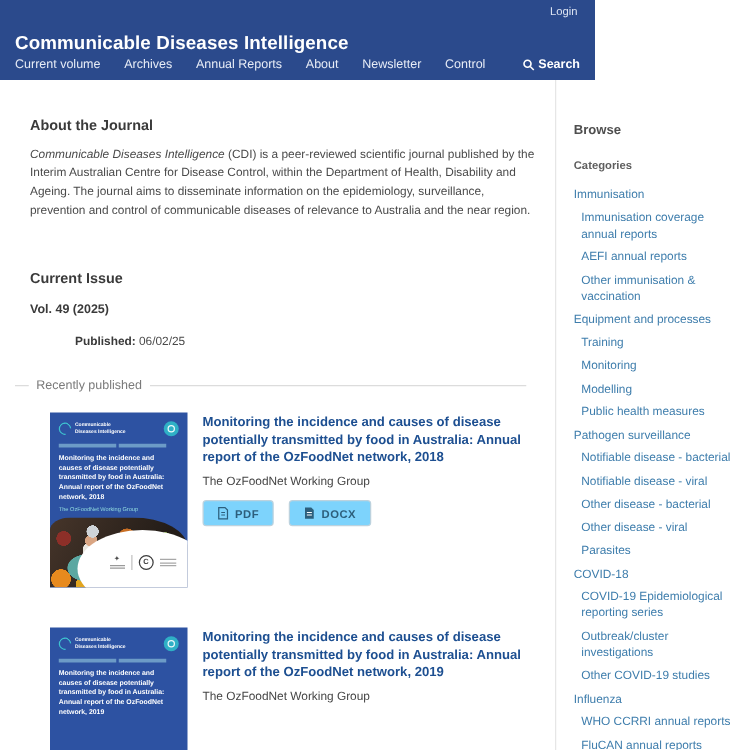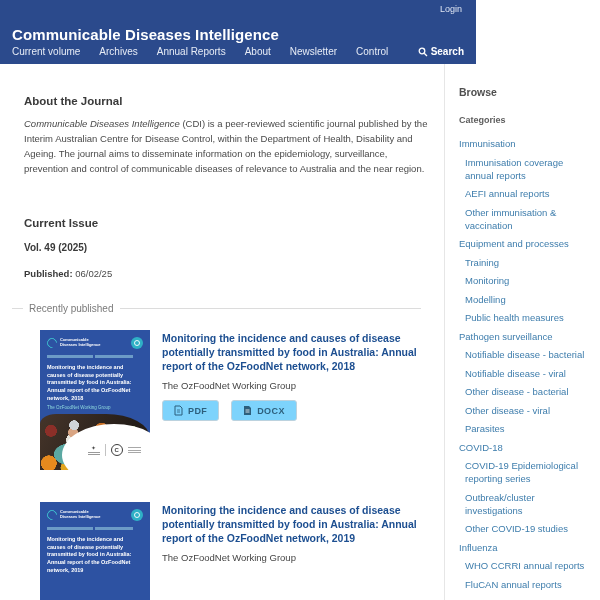--- a/index.html
+++ b/index.html
@@ -38,21 +38,21 @@
     border-left:1px solid #e6e6e6;box-sizing:border-box;
     padding:0 8px 0 14px;
   }
   
   .content-inner{padding:0 14px 0 24px;}
   .about-heading{margin-top:31px;font-size:11.5px;font-weight:700;color:#3a3a3a;}
   .about-text{margin-top:9px;font-size:9.5px;line-height:15px;color:#4a4a4a;max-width:406px;}
   .about-text .ital{font-style:italic;}
   .issue-heading{margin-top:41px;font-size:11.5px;font-weight:700;color:#3a3a3a;}
   .issue-vol{margin-top:13px;font-size:10px;font-weight:700;color:#3a3a3a;}
-  .issue-pub{margin-top:15px;font-size:9.5px;color:#4a4a4a;}
+  .issue-pub{margin-top:15px;font-size:9.5px;color:#4a4a4a;margin-left:36px;}
   .issue-pub b{font-weight:700;color:#3a3a3a;}
   
   .recent-divider{
     margin:24px 9px 0 -12px;display:flex;align-items:center;
     font-size:10px;color:#7a7a7a;
   }
   .recent-divider::before{content:"";width:11px;height:1px;background:#dcdcdc;margin-right:6px;}
   .recent-divider::after{content:"";flex:1;height:1px;background:#dcdcdc;margin-left:6px;}
   .article-row{display:flex;gap:12px;margin-top:16px;padding-left:16px;}
   .article-row + .article-row{margin-top:32px;}
@@ -122,21 +122,21 @@
   .crest i{display:block;width:12px;height:1px;background:#9a9a9a;}
   .logo-sep{width:1px;height:12px;background:#c2c2c2;}
   .cdlogo{
     font-size:6px;font-weight:800;color:#3c3c3c;border:1px solid #3c3c3c;
     border-radius:50%;width:10px;height:10px;display:flex;align-items:center;justify-content:center;
     letter-spacing:-.5px;
   }
   .logo-lines{display:flex;flex-direction:column;gap:1.5px;}
   .logo-lines i{display:block;width:13px;height:1px;background:#a8a8a8;}
   
-  .browse-heading{margin-top:22px;font-size:10.5px;font-weight:600;color:#4f4f4f;}
+  .browse-heading{margin-top:34px;font-size:10.5px;font-weight:600;color:#4f4f4f;}
   .categories-label{margin-top:17px;font-size:9px;font-weight:700;color:#5e5e5e;}
   .cat-list{margin-top:11px;}
   .cat-link{
     display:block;font-size:9.5px;line-height:13px;color:#3e7dac;
     text-decoration:none;cursor:pointer;margin-bottom:3.5px;padding:1px 0;
   }
   .cat-link.lvl1{padding-left:6px;}
 </style>
 </head>
 <body>

